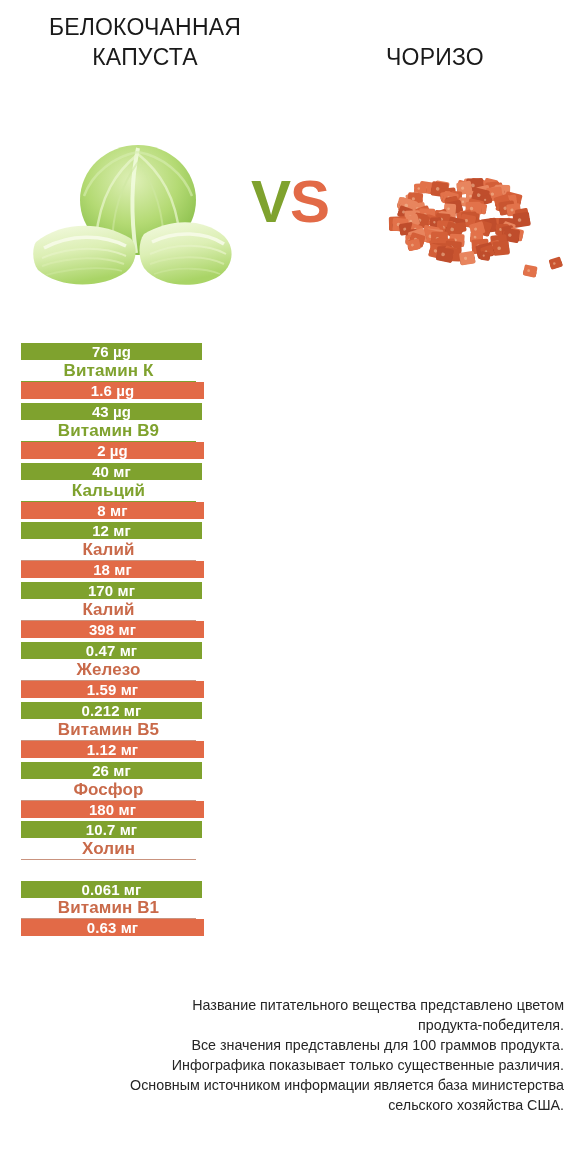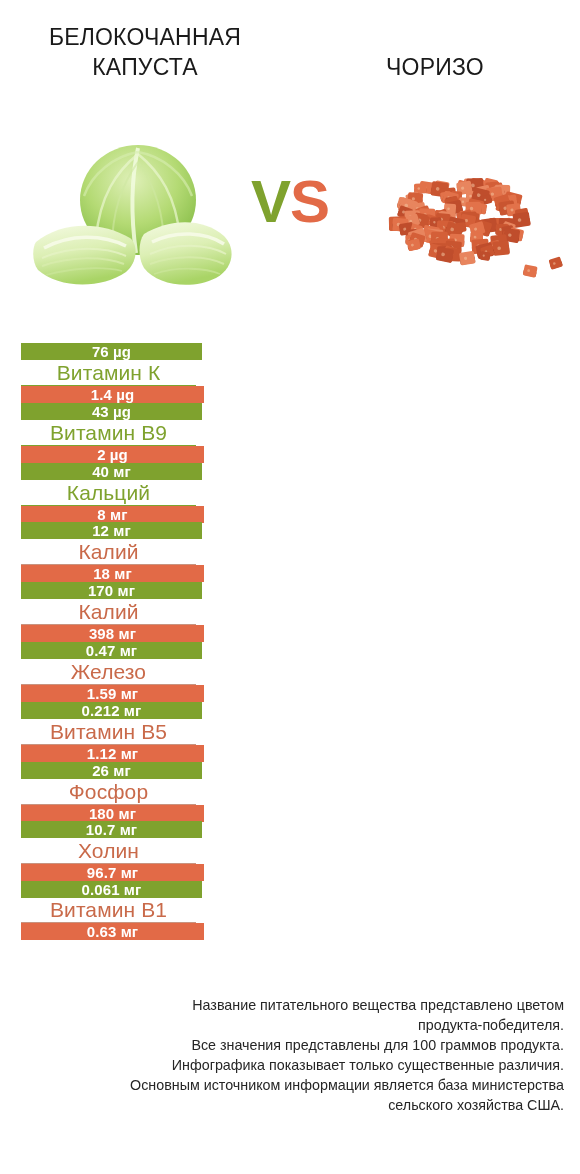--- a/index.html
+++ b/index.html
@@ -23,21 +23,21 @@
   .header {
     position: absolute;
     top: 0; left: 0;
     width: 580px;
     height: 110px;
     display: flex;
     flex-direction: row;
   }
   .header-col {
     width: 290px;
-    padding-top: 22px;
+    padding-top: 12px;
     display: flex;
     align-items: flex-start;
     justify-content: center;
   }
   .title {
     font-size: 23px;
     line-height: 30px;
     letter-spacing: 0.2px;
     color: #1a1a1a;
     text-align: center;
@@ -100,22 +100,22 @@
   }
   .cell-left {
     width: 181px;
     background: #7FA22E;
     color: #ffffff;
     border-bottom: 1.5px solid #ffffff;
   }
   .cell-mid {
     width: 175px;
     background: #ffffff;
-    font-size: 21px;
-    font-weight: 400;
+    font-size: 17px;
+    font-weight: 700;
   }
   .cell-right {
     width: 183px;
     background: #E26A47;
     color: #ffffff;
     border-bottom: 1.5px solid #ffffff;
   }
   .row:last-child .cell-left,
   .row:last-child .cell-right { border-bottom: none; }
 
@@ -813,21 +813,21 @@
       
     </div>
 
   </div>
 
   <div class="table">
 
   <div class="row">
         <div class="cell cell-left">76 µg</div>
         <div class="cell cell-mid win-green">Витамин К</div>
-        <div class="cell cell-right">1.4 µg</div>
+        <div class="cell cell-right">1.6 µg</div>
       </div>
       <div class="row">
         <div class="cell cell-left">43 µg</div>
         <div class="cell cell-mid win-green">Витамин B9</div>
         <div class="cell cell-right">2 µg</div>
       </div>
       <div class="row">
         <div class="cell cell-left">40 мг</div>
         <div class="cell cell-mid win-green">Кальций</div>
         <div class="cell cell-right">8 мг</div>
@@ -853,21 +853,20 @@
         <div class="cell cell-right">1.12 мг</div>
       </div>
       <div class="row">
         <div class="cell cell-left">26 мг</div>
         <div class="cell cell-mid win-orange">Фосфор</div>
         <div class="cell cell-right">180 мг</div>
       </div>
       <div class="row">
         <div class="cell cell-left">10.7 мг</div>
         <div class="cell cell-mid win-orange">Холин</div>
-        <div class="cell cell-right">96.7 мг</div>
       </div>
       <div class="row">
         <div class="cell cell-left">0.061 мг</div>
         <div class="cell cell-mid win-orange">Витамин B1</div>
         <div class="cell cell-right">0.63 мг</div>
       </div>
     </div>
 
   <div class="footer">
     <p>Название питательного вещества представлено цветом</p>

